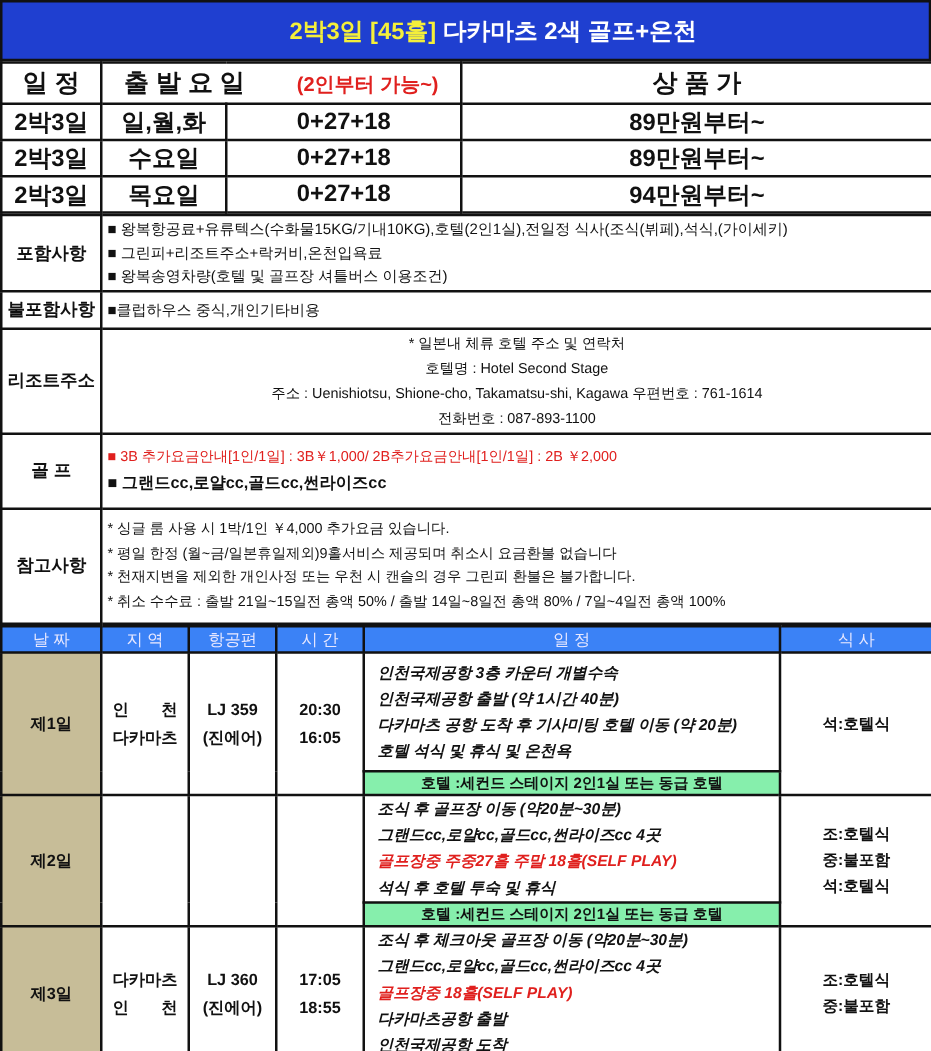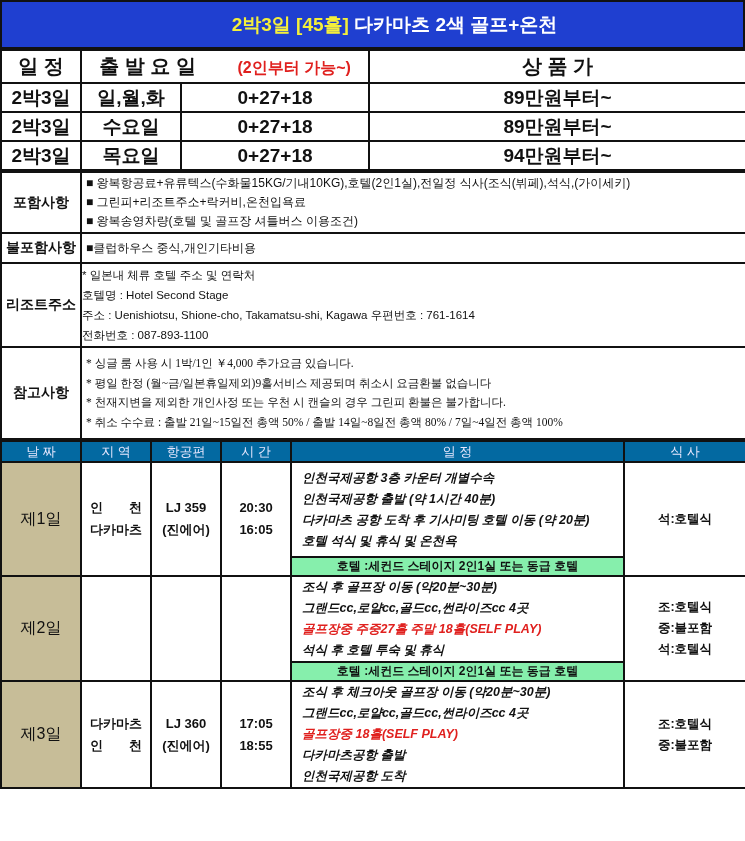--- a/index.html
+++ b/index.html
@@ -7,26 +7,26 @@
   .wrap { position: relative; width: 745px; }
   table { border-collapse: collapse; width: 745px; table-layout: fixed; }
   td { border: 2px solid #111; vertical-align: middle; }
   .title { background: #1f3fd0; height: 47px; text-align: center; font-size: 19px; font-weight: bold; color: #fff; border: 2px solid #111; }
   .title .yl { color: #f4ef3a; margin-left: 44px; }
   .hdr td { height: 33px; font-size: 20px; font-weight: bold; text-align: center; }
   .hdr .red { color: #e0201e; font-size: 16px; padding-left: 36px; }
   .price td { height: 29px; font-size: 19px; font-weight: bold; text-align: center; }
   .lbl { font-size: 14px; font-weight: bold; text-align: center; }
   .inc { font-size: 12px; line-height: 19px; padding-left: 4px; }
-  .addr { font-size: 11.5px; line-height: 20px; }
+  .addr { text-align: center; font-size: 11.5px; line-height: 20px; }
   .golf .red { color: #e0201e; font-size: 11.5px; line-height: 18px; }
   .golf .big { font-size: 13px; font-weight: bold; line-height: 22px; }
-  .note { font-size: 11.5px; line-height: 19.5px; padding-left: 4px; font-family: Liberation Serif, serif; }
-  .th td { background: #0369a1; color: #e8e8ff; text-align: center; font-size: 13px; height: 21px; border-color: #111; }
-  .day { background: #c7bd98; font-weight: normal; font-size: 16px; text-align: center; }
+  .note { font-size: 11.5px; line-height: 19.5px; padding-left: 4px; }
+  .th td { background: #3b82f6; color: #e8e8ff; text-align: center; font-size: 13px; height: 21px; border-color: #111; }
+  .day { background: #c7bd98; font-weight: bold; font-size: 13px; text-align: center; }
   .c { text-align: center; font-size: 13px; font-weight: bold; line-height: 22px; }
   .sched { font-size: 12.5px; font-weight: bold; line-height: 21px; padding-left: 10px; font-style: italic; }
   .sched .red { color: #e0201e; }
   .hotel { background: #86efac; text-align: center; font-size: 12px; font-weight: bold; height: 19px; }
   .meal { text-align: center; font-size: 12.5px; font-weight: bold; line-height: 21px; }
   .spread { display: flex; justify-content: space-between; padding: 0 8px; }
 </style>
 </head>
 <body>
 
@@ -96,20 +96,27 @@
     </tr>
     <tr>
       <td class="lbl" style="height:84px">리조트주소</td>
       <td class="addr">
         <div>* 일본내 체류 호텔 주소 및 연락처</div>
         <div>호텔명 : Hotel Second Stage</div>
         <div>주소 : Uenishiotsu, Shione-cho, Takamatsu-shi, Kagawa  우편번호 : 761-1614</div>
         <div>전화번호 : 087-893-1100</div>
       </td>
     </tr>
+    <tr class="golf">
+      <td class="lbl" style="height:60px">골 프</td>
+      <td style="padding-left:4px">
+        <div class="red">■ 3B 추가요금안내[1인/1일] : 3B￥1,000/  2B추가요금안내[1인/1일] : 2B  ￥2,000</div>
+        <div class="big">■ 그랜드cc,로얄cc,골드cc,썬라이즈cc</div>
+      </td>
+    </tr>
     <tr>
       <td class="lbl" style="height:92px">참고사항</td>
       <td class="note">
         <div>*  싱글  룸  사용 시  1박/1인  ￥4,000  추가요금  있습니다.</div>
         <div>*  평일 한정 (월~금/일본휴일제외)9홀서비스 제공되며 취소시 요금환불 없습니다</div>
         <div>*  천재지변을  제외한  개인사정  또는  우천  시  캔슬의  경우  그린피  환불은  불가합니다.</div>
         <div>*  취소 수수료 : 출발 21일~15일전 총액 50% / 출발 14일~8일전 총액 80% / 7일~4일전 총액 100%</div>
       </td>
     </tr>
   </tbody>

